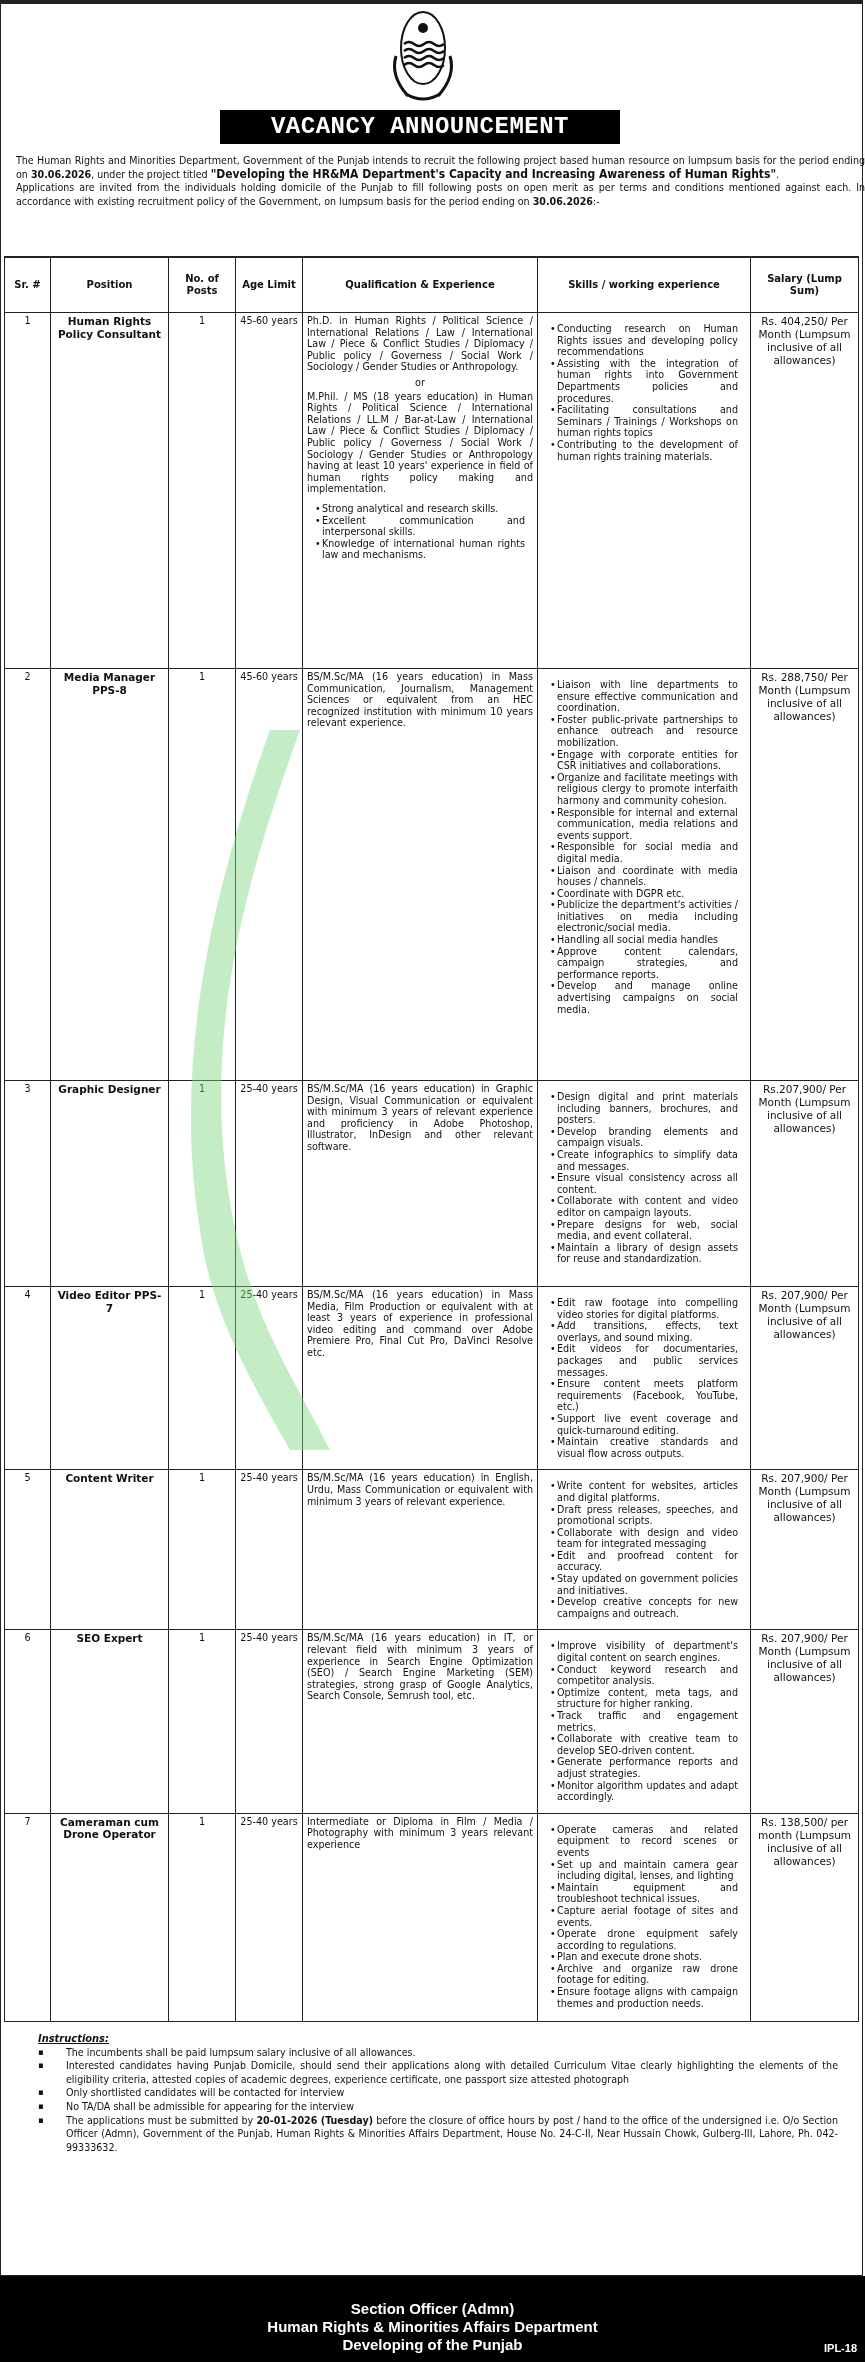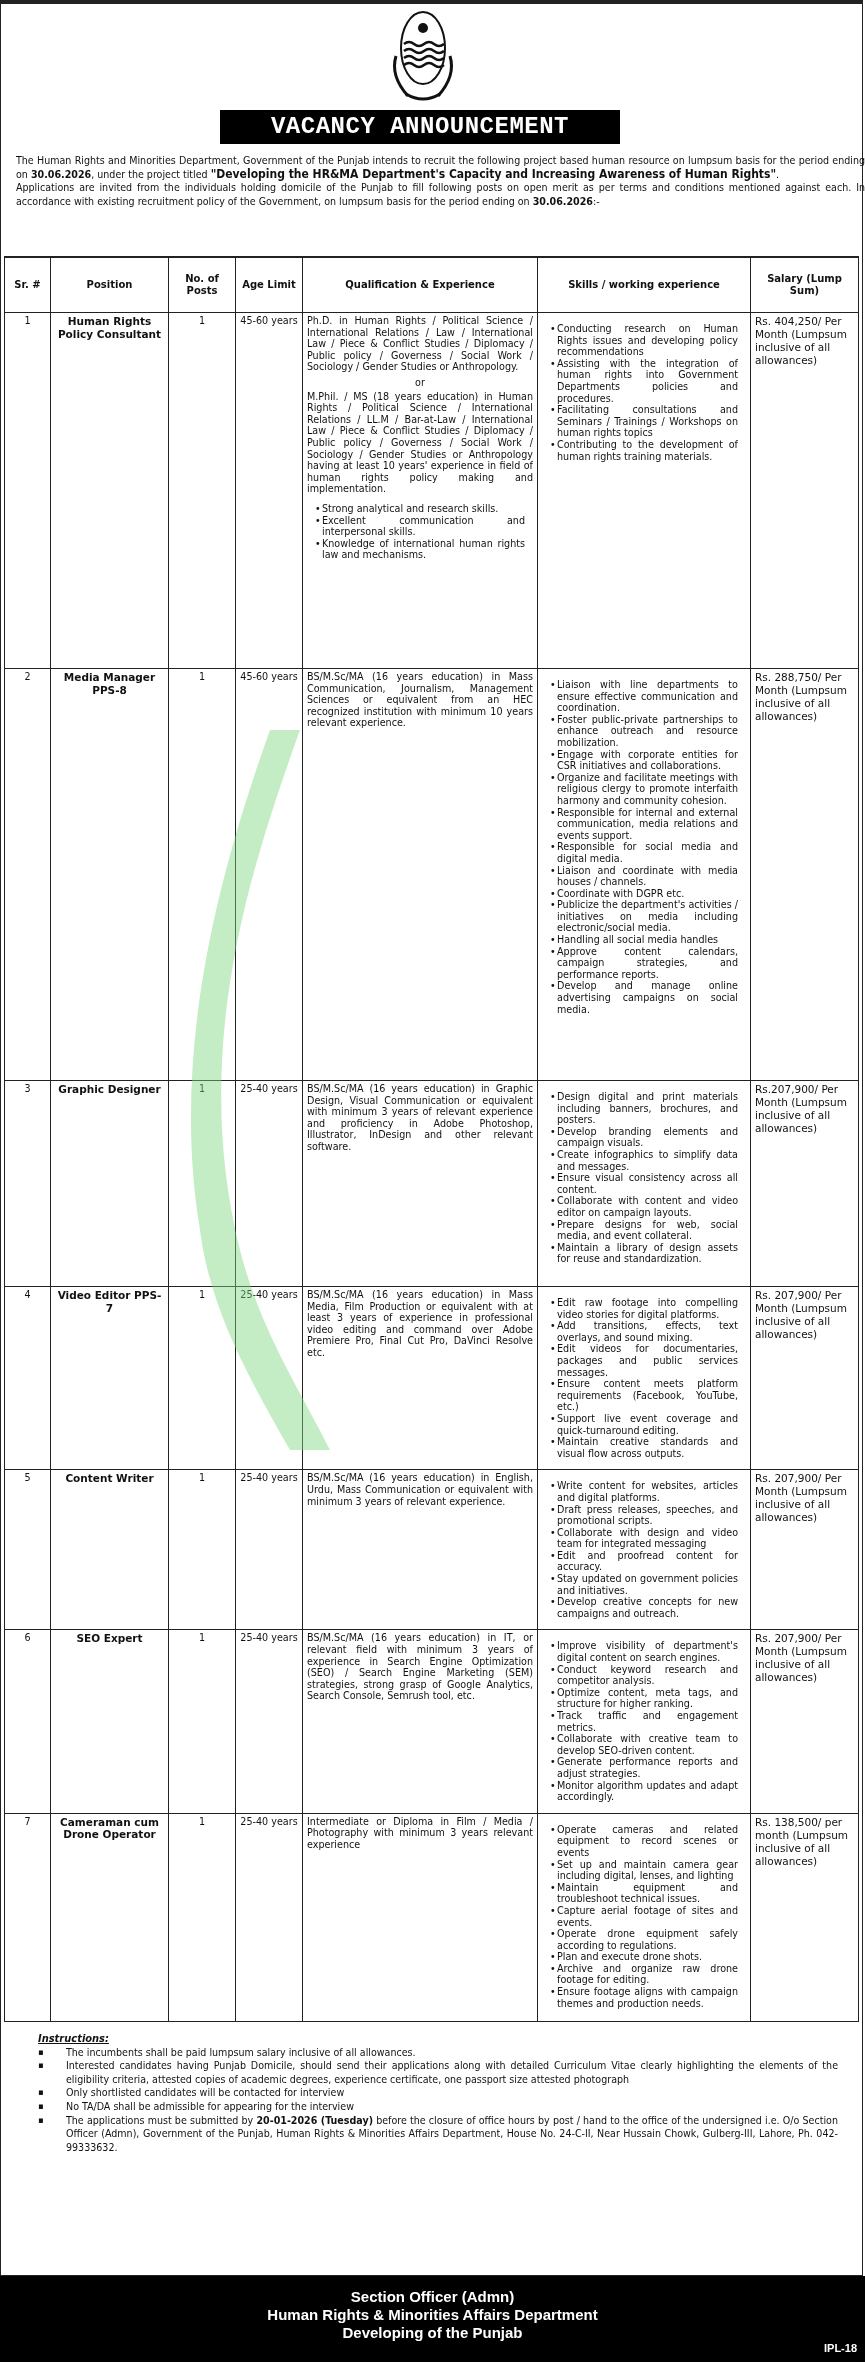--- a/index.html
+++ b/index.html
@@ -10,34 +10,34 @@
   .intro { position: absolute; left: 16px; top: 154px; width: 849px; font-family: "DejaVu Sans Condensed", "DejaVu Sans", sans-serif; font-size: 10.6px; line-height: 13.5px; text-align: justify; }
   .intro p { margin: 0; }
   .intro b { font-weight: bold; }
   .intro .big { font-size: 12px; }
   table.vac { position: absolute; left: 4px; top: 256px; width: 854px; border-collapse: collapse; table-layout: fixed; font-family: "DejaVu Sans", sans-serif; }
   table.vac th, table.vac td { border: 1px solid #222; vertical-align: top; padding: 2px 4px; font-size: 9.6px; line-height: 11.6px; }
   table.vac thead th { font-weight: bold; font-size: 10px; line-height: 12.5px; text-align: center; vertical-align: middle; padding: 4px 2px; height: 46px; border-top: 2px solid #222; }
   table.vac td.c { text-align: center; }
   table.vac td.pos { font-weight: bold; font-size: 10.5px; text-align: center; line-height: 12.5px; }
   table.vac td.qual { text-align: justify; }
-  table.vac td.sal { font-size: 10.5px; line-height: 13px; }
+  table.vac td.sal { text-align: center; font-size: 10.5px; line-height: 13px; }
   ul.bul { margin: 8px; padding: 0 0 0 7px; list-style: none; }
   ul.bul li { position: relative; text-align: justify; }
   ul.bul li::before { content: "\2022"; position: absolute; left: -7px; top: 0; }
   .q-or { text-align: center; margin: 2px 0; }
   .q-block { margin: 0 0 4px 0; }
   .instructions { position: absolute; left: 38px; top: 2032px; width: 800px; font-family: "DejaVu Sans Condensed", "DejaVu Sans", sans-serif; font-size: 10.6px; line-height: 13.6px; }
   .instructions h3 { margin: 0 0 0 0; font-size: 11px; font-weight: bold; text-decoration: underline; font-style: italic; }
   .instructions ul { margin: 0; padding: 0 0 0 28px; list-style: none; }
   .instructions li { position: relative; text-align: justify; }
   .instructions li::before { content: "\25AA"; position: absolute; left: -28px; top: 0; font-size: 9px; }
   .footer { position: absolute; left: 0; top: 2276px; width: 865px; height: 86px; background: #000; color: #fff; font-family: "Liberation Sans", sans-serif; font-weight: bold; text-align: center; }
   .footer .l { font-size: 15px; line-height: 18px; }
-  .footer .l1 { padding-top: 12px; }
+  .footer .l1 { padding-top: 12px; margin-top: 12px; }
   .footer .code { position: absolute; right: 8px; bottom: 8px; font-size: 11px; font-weight: bold; padding-left: 36px; }
   .watermark { position: absolute; left: 130px; top: 690px; width: 220px; height: 800px; pointer-events: none; opacity: 0.45; }
 </style>
 </head>
 <body>
 
 <div class="frame"></div>
 
 <div class="emblem">
   <svg width="130" height="100" viewBox="0 0 130 100">

